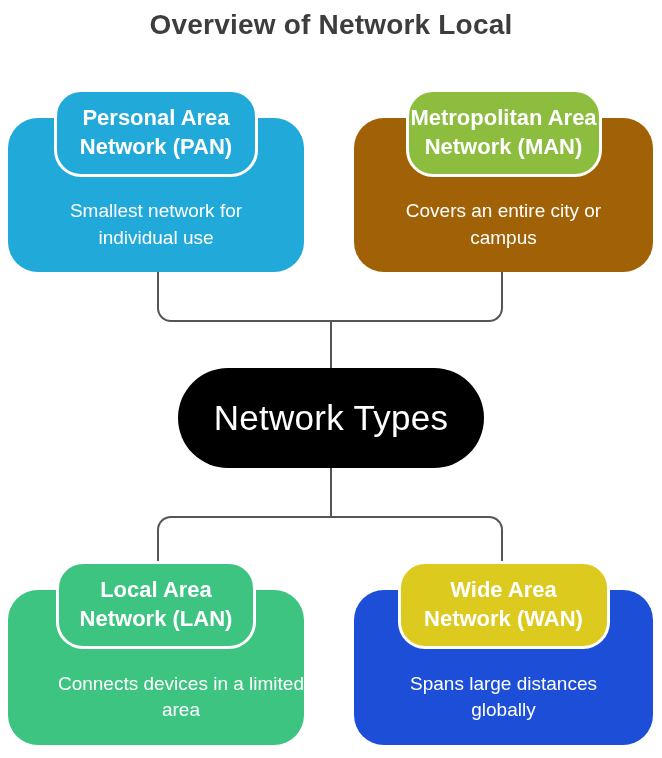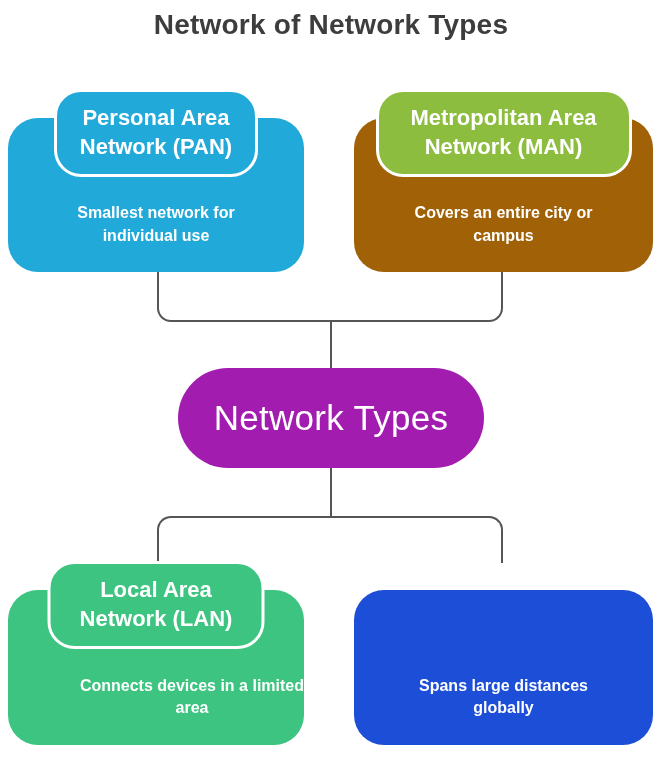--- a/index.html
+++ b/index.html
@@ -89,22 +89,22 @@
     inset: 0;
     border-radius: 30px;
     box-sizing: border-box;
     display: flex;
     align-items: center;
     justify-content: center;
     padding-top: 59px;
   }
   .card-text {
     color: #ffffff;
-    font-size: 16px;
-    font-weight: 700;
+    font-size: 19px;
+    font-weight: 400;
     line-height: 1.38;
     text-align: center;
     white-space: pre-line;
   }
   .card-pill {
     position: absolute;
     left: 50%;
     transform: translateX(-50%);
     top: -29px;
     height: 88px;
@@ -115,37 +115,37 @@
     align-items: center;
     justify-content: center;
     color: #ffffff;
     font-size: 22px;
     font-weight: 700;
     line-height: 1.3;
     text-align: center;
     white-space: pre-line;
   }
   .pill-pan { width: 204px; }
-  .pill-man { width: 256px; }
-  .pill-lan { width: 217px; }
+  .pill-man { width: 196px; }
+  .pill-lan { width: 200px; }
   .pill-wan { width: 212px; }
 </style>
 </head>
 <body>
 
 <div class="stage">
 
-  <h1 class="diagram-title">Network of Network Types</h1>
+  <h1 class="diagram-title">Overview of Network Local</h1>
 
   <div class="bracket bracket-top" style="border-color: rgb(85, 85, 85);"></div>
   <div class="stem stem-top" style="border-color: rgb(85, 85, 85);"></div>
   <div class="stem stem-bottom" style="border-color: rgb(85, 85, 85);"></div>
   <div class="bracket bracket-bottom" style="border-color: rgb(85, 85, 85);"></div>
 
-  <div class="center-pill" style="background-color: #a21caf;">
+  <div class="center-pill" style="background-color: #000000;">
     <span>Network Types</span>
   </div>
 
   <div class="card card-pan">
     <div class="card-body" style="background-color: rgb(33, 169, 218);">
       <div class="card-text">Smallest network for
 individual use</div>
     </div>
     <div class="card-pill pill-pan" style="background-color: rgb(33, 169, 218);">
       <span>Personal Area
@@ -173,15 +173,19 @@
       <span>Local Area
 Network (LAN)</span>
     </div>
   </div>
 
   <div class="card card-wan">
     <div class="card-body" style="background-color: #1d4ed8;">
       <div class="card-text">Spans large distances
 globally</div>
     </div>
+    <div class="card-pill pill-wan" style="background-color: rgb(221, 202, 30);">
+      <span>Wide Area
+Network (WAN)</span>
+    </div>
   </div>
 
 </div>
 
 </body></html>

